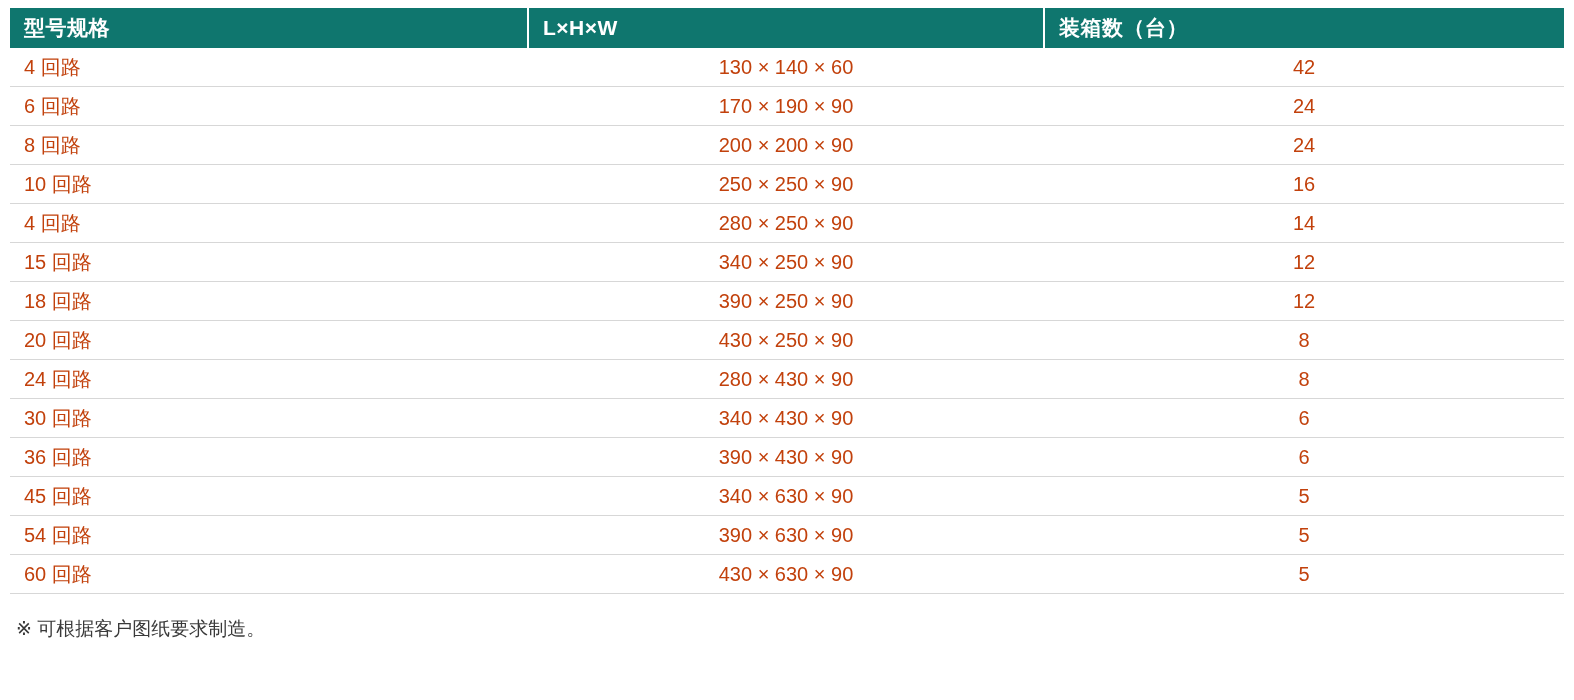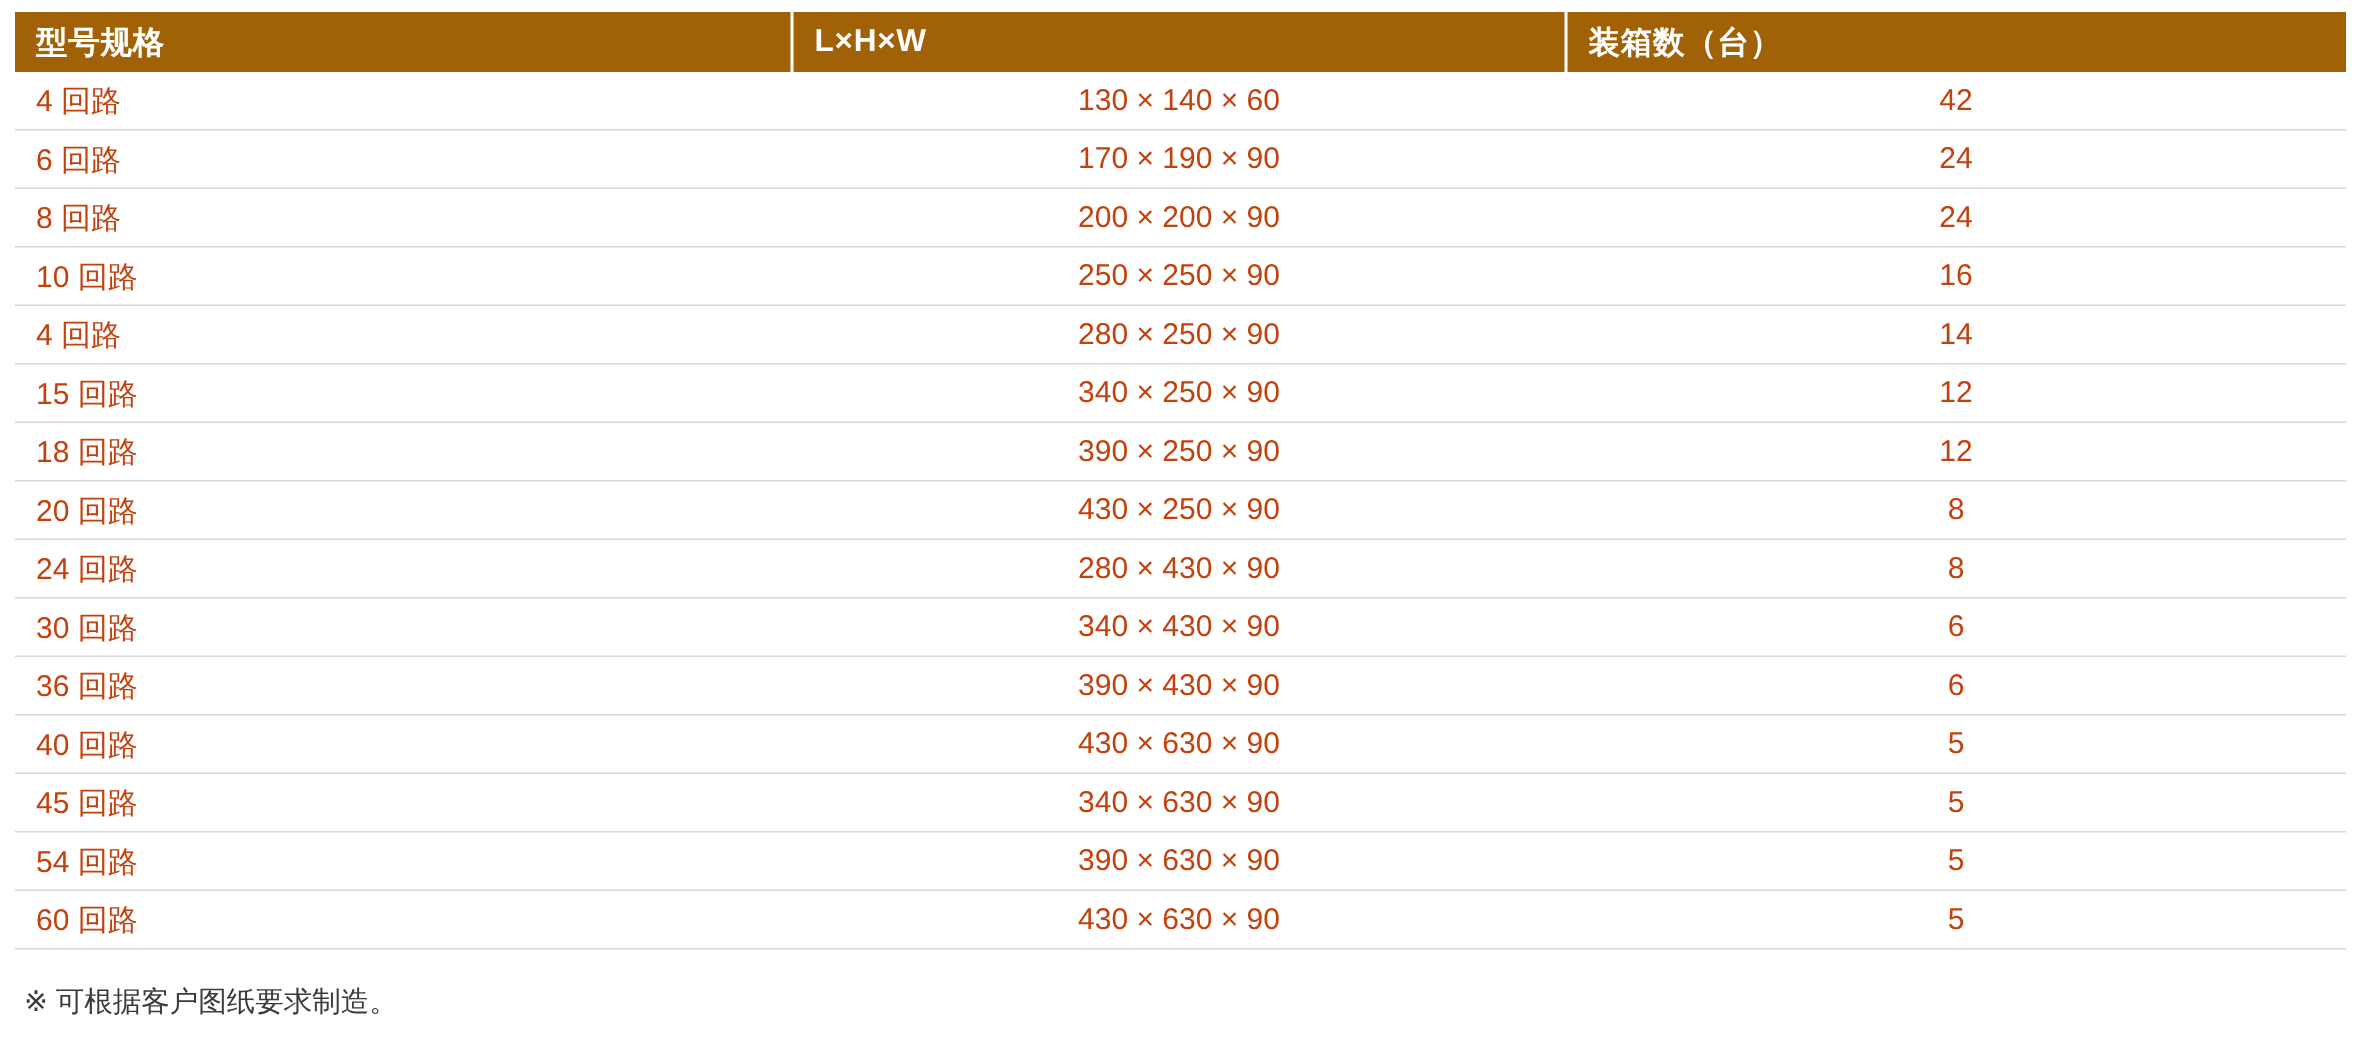--- a/index.html
+++ b/index.html
@@ -22,21 +22,21 @@
   table.spec {
     width: 1554px;
     border-collapse: collapse;
     table-layout: fixed;
   }
   table.spec col.c1 { width: 518px; }
   table.spec col.c2 { width: 516px; }
   table.spec col.c3 { width: 520px; }
 
   table.spec thead th {
-    background: #a16207;
+    background: #0f766e;
     color: #ffffff;
     font-size: 21px;
     font-weight: bold;
     height: 40px;
     padding: 0 14px;
     border-right: 2px solid #ffffff;
     letter-spacing: 0.5px;
   }
   table.spec thead th.first {
     text-align: left;
@@ -142,25 +142,20 @@
           <td class="model">30 回路</td>
           <td class="dim">340 × 430 × 90</td>
           <td class="qty">6</td>
         </tr>
         <tr>
           <td class="model">36 回路</td>
           <td class="dim">390 × 430 × 90</td>
           <td class="qty">6</td>
         </tr>
         <tr>
-          <td class="model">40 回路</td>
-          <td class="dim">430 × 630 × 90</td>
-          <td class="qty">5</td>
-        </tr>
-        <tr>
           <td class="model">45 回路</td>
           <td class="dim">340 × 630 × 90</td>
           <td class="qty">5</td>
         </tr>
         <tr>
           <td class="model">54 回路</td>
           <td class="dim">390 × 630 × 90</td>
           <td class="qty">5</td>
         </tr>
         <tr>

